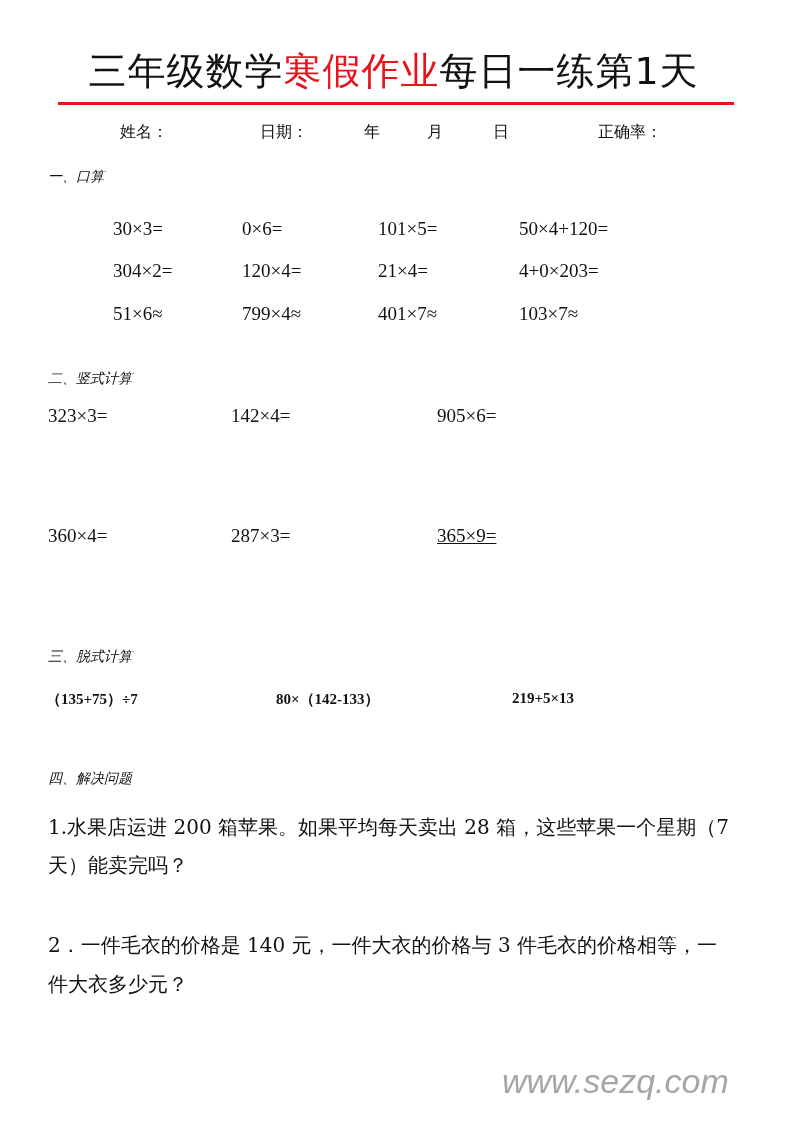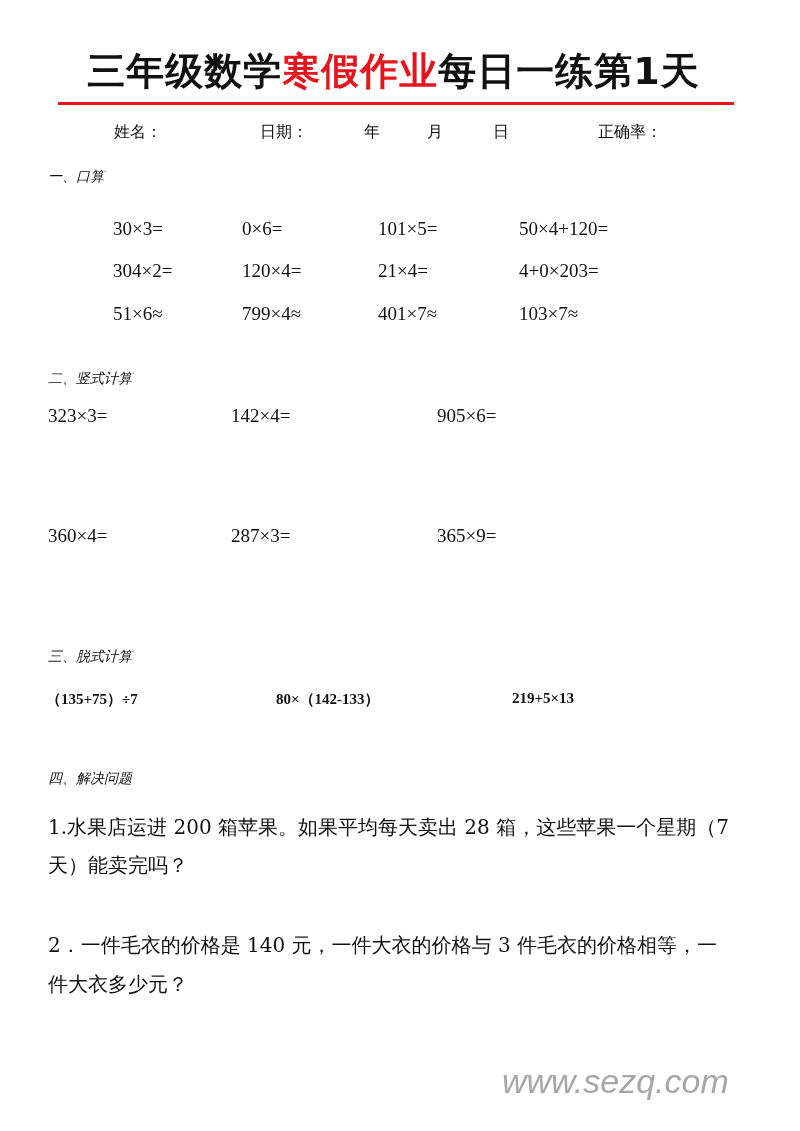--- a/index.html
+++ b/index.html
@@ -1,39 +1,39 @@
 <!DOCTYPE html>
 <html><head>
 <meta charset="utf-8">
 <style>
   html, body { margin:0; padding:0; background:#ffffff; }
   body { width:800px; height:1131px; position:relative; overflow:hidden;
          font-family:"DejaVu Serif", "Liberation Serif", serif; color:#111; }
   .abs { position:absolute; white-space:nowrap; }
-  .title { top:46px; left:0; width:787px; text-align:center; font-size:38px; font-weight:bold;
+  .title { top:46px; left:0; width:787px; text-align:center; font-size:38px; font-weight:normal;
            font-family:"DejaVu Sans", "Liberation Sans", sans-serif; letter-spacing:1px; }
   .title .red { color:#e8141c; }
   .rule { position:absolute; top:102px; left:58px; width:676px; height:3px; background:#e8141c; }
   .meta { top:122px; font-size:16px; font-family:"DejaVu Serif", serif; }
   .sec { font-size:14px; font-family:"DejaVu Serif", serif;font-style:italic; }
   .expr { font-size:19px; font-family:"Liberation Serif", "DejaVu Serif", serif; }
   .bold { font-weight:bold; font-size:15px; font-family:"Liberation Serif", serif; }
   .para { font-size:20px; font-family:"DejaVu Serif", serif; left:48px; }
   .watermark { top:1062px; left:502px; font-size:34px; color:#a6a6a6;
                font-family:"Liberation Sans", "DejaVu Sans", sans-serif;font-style:italic; }
 </style>
 </head>
 <body>
 
 <div class="abs title">
   <span>三年级数学</span><span class="red">寒假作业</span><span>每日一练第1天</span>
 </div>
 <div class="rule"></div>
 
-<div class="abs meta" style="left:114px;">姓名：</div>
+<div class="abs meta" style="left:120px;">姓名：</div>
 <div class="abs meta" style="left:260px;">日期：</div>
 <div class="abs meta" style="left:364px;">年</div>
 <div class="abs meta" style="left:427px;">月</div>
 <div class="abs meta" style="left:493px;">日</div>
 <div class="abs meta" style="left:598px;">正确率：</div>
 
 <div class="abs sec" style="top:168px; left:48px;">一、口算</div>
 <div>
   <div class="abs expr" style="top:218px; left:113px;text-align:center;">30×3=</div>
   <div class="abs expr" style="top:218px; left:242px;">0×6=</div>
@@ -52,21 +52,21 @@
 </div>
 
 <div class="abs sec" style="top:370px; left:48px;">二、竖式计算</div>
 <div>
   <div class="abs expr" style="top:405px; left:48px;">323×3=</div>
   <div class="abs expr" style="top:405px; left:231px;">142×4=</div>
   <div class="abs expr" style="top:405px; left:437px;">905×6=</div>
 
   <div class="abs expr" style="top:525px; left:48px;">360×4=</div>
   <div class="abs expr" style="top:525px; left:231px;">287×3=</div>
-  <div class="abs expr" style="top:525px; left:437px;">365×9=</div>
+  <div class="abs expr" style="top:525px; left:437px;text-decoration:underline;">365×9=</div>
 </div>
 
 <div class="abs sec" style="top:648px; left:48px;">三、脱式计算</div>
 <div>
   <div class="abs bold" style="top:690px; left:46px;">（135+75）÷7</div>
   <div class="abs bold" style="top:690px; left:276px;">80×（142-133）</div>
   <div class="abs bold" style="top:690px; left:512px;">219+5×13</div>
 </div>
 
 <div class="abs sec" style="top:770px; left:48px;">四、解决问题</div>

